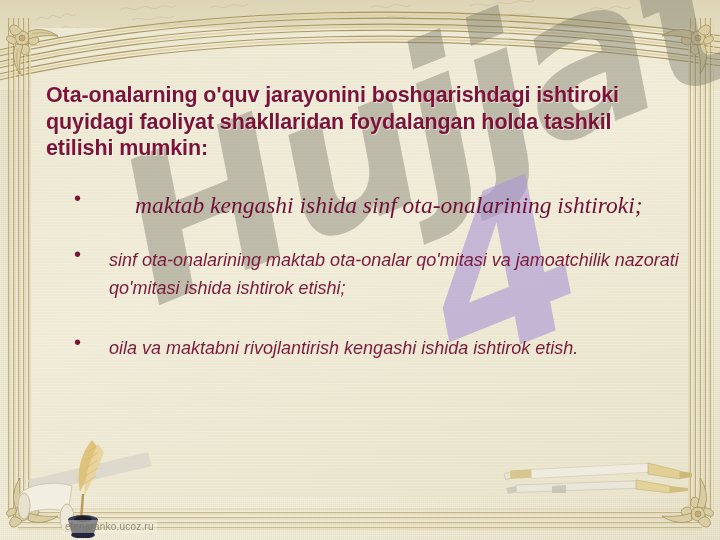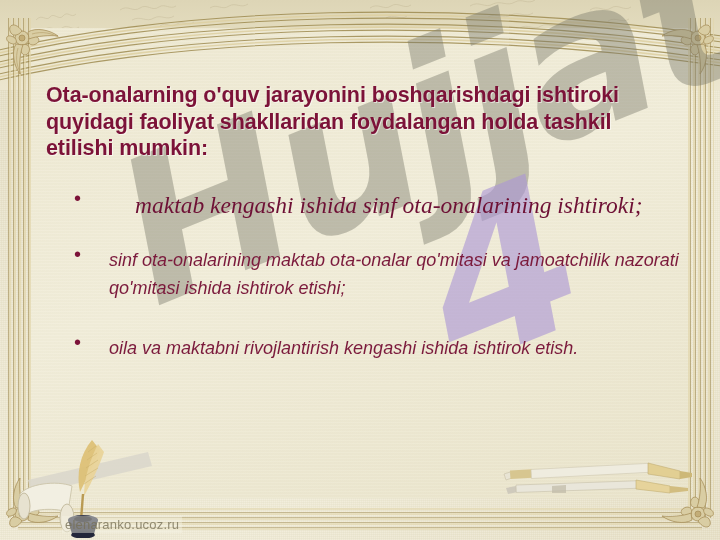--- a/index.html
+++ b/index.html
@@ -201,21 +201,21 @@
     right: 18px; bottom: 34px;
     width: 200px; height: 48px;
     pointer-events: none;
   }
 
   
   .source-wm {
     position: absolute;
     left: 62px; bottom: 7px;
     font-family: "Liberation Sans", sans-serif;
-    font-size: 13px;
+    font-size: 10px;
     letter-spacing: .2px;
     color: rgba(118,112,86,0.78);
     background: rgba(246,243,228,0.42);
     padding: 1px 3px;
     white-space: nowrap;
     user-select: none;
   }
 </style>
 </head>
 <body>

